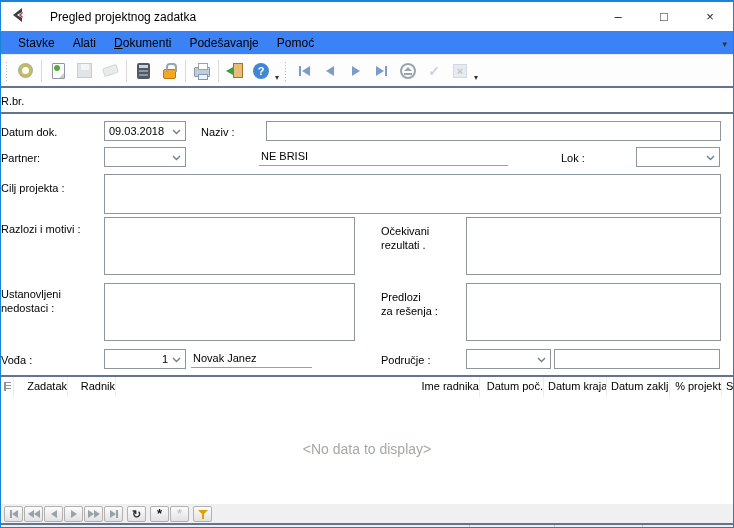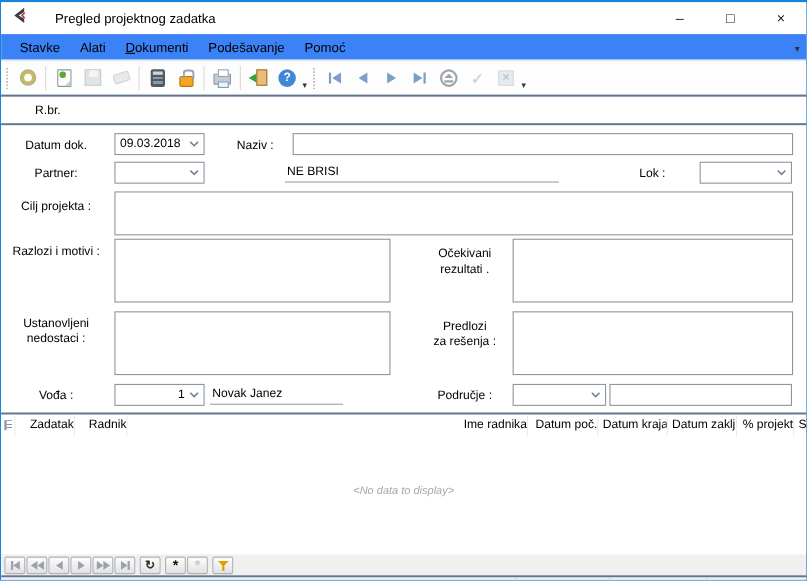--- a/index.html
+++ b/index.html
@@ -90,21 +90,21 @@
           font-size:11px; font-weight:bold; display:flex; align-items:center; justify-content:center; }
 
   
   .hsep { position:absolute; left:0; right:0; height:2px; background:#64748f; }
 
   
   .rbr-panel { position:absolute; top:86px; left:0; right:0; height:24px; background:#fff; }
 
   
   .form { position:absolute; top:112px; left:0; right:0; height:261px; background:#fff; }
-  .lb { position:absolute; font-size:11px; color:#000; text-align:center; line-height:14px; }
+  .lb { position:absolute; font-size:11px; color:#000; text-align:left; line-height:14px; }
   .tbox { position:absolute; height:20px; border:1px solid #8f959c; font-size:11px;
           padding:0 3px; background:#fff; font-family:inherit; color:#000; outline:none; }
   .combo { position:absolute; height:20px; border:1px solid #8f959c; background:#fff;
            display:flex; align-items:center; font-size:11px; padding:0 4px; }
   .combo .val { flex:1; }
   .combo .val.right { text-align:right; padding-right:4px; }
   .uline { position:absolute; height:18px; border-bottom:1px solid #9aa0a6; font-size:11px;
            padding:2px 2px 0; color:#000; }
   .tarea { position:absolute; border:1px solid #8f959c; background:#fff; resize:none;
            font-family:inherit; font-size:11px; outline:none; }
@@ -113,21 +113,21 @@
   .grid-header { position:absolute; top:375px; left:0; right:0; height:28px; background:#fff;
                  display:flex; font-size:11px; border-bottom:1px solid #eab308;text-align:right; }
   .gh { border-right:1px solid #ececec; padding:3px 0 0 4px; white-space:nowrap;
         overflow:hidden; color:#000; }
   .gh-ind { width:13px; padding:0; position:relative; }
   .ind-icon { position:absolute; left:3px; top:5px; width:7px; height:9px;
               border-left:2px solid #8a94a0;
               background:repeating-linear-gradient(to bottom,#8a94a0 0 1px,transparent 1px 3px); }
   .grid-body { position:absolute; top:395px; left:0; right:0; height:107px; background:#fff; }
   .empty-text { position:absolute; top:44px; left:0; right:0; text-align:center;
-                font-size:10px; color:#a2aaa2;font-style:italic; }
+                font-size:14px; color:#a2aaa2; }
 
   
   .navigator { position:absolute; top:502px; left:0; right:0; height:19px; background:#f0f0f0;
                display:flex; align-items:center; padding-left:3px; }
   .nv { width:19px; height:16px; border:1px solid #b2b2b2; border-radius:2px;
         background:linear-gradient(#fcfcfc,#e2e2e2); display:flex; align-items:center;
         justify-content:center; margin-right:1px; position:relative; }
   .nv .t-l { width:0; height:0; border-top:4px solid transparent; border-bottom:4px solid transparent;
              border-right:6px solid #9aa1a8; }
   .nv .t-r { width:0; height:0; border-top:4px solid transparent; border-bottom:4px solid transparent;

